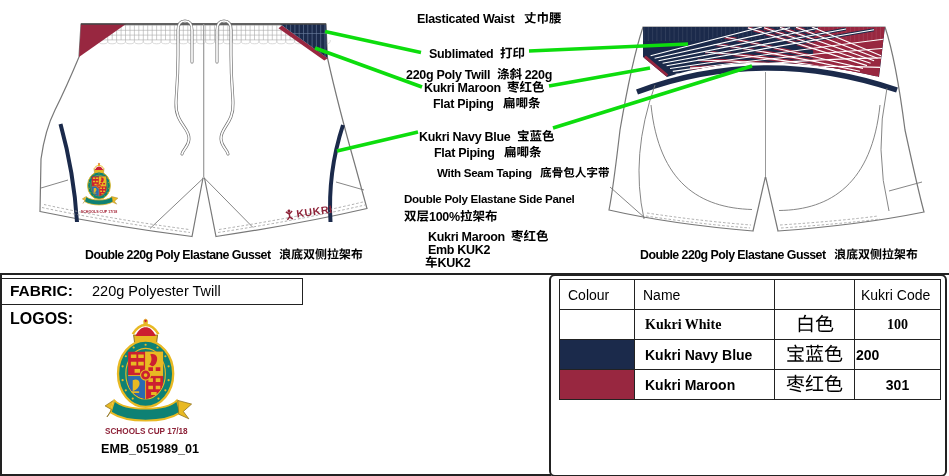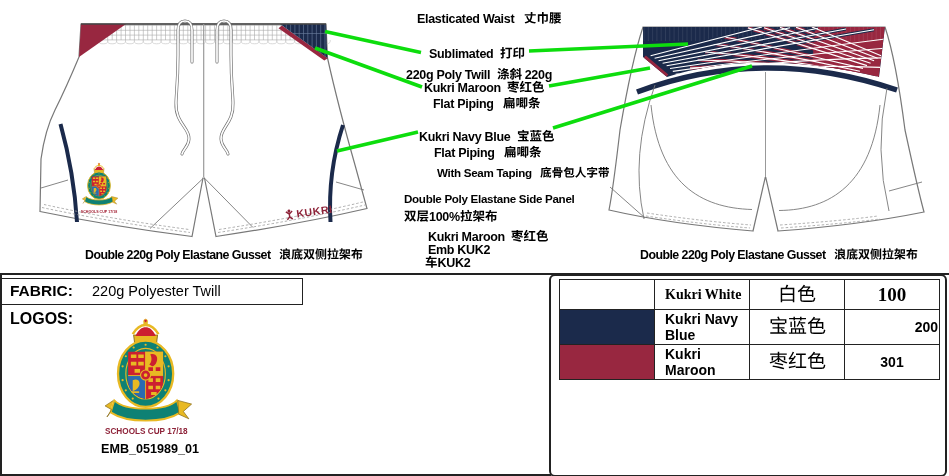--- a/index.html
+++ b/index.html
@@ -209,38 +209,44 @@
 <div class="abs" style="left:92px;top:283px;font-size:14.5px;">220g Polyester Twill</div>
 <div class="abs" style="left:10px;top:310px;font-weight:bold;font-size:16px;">LOGOS:</div>
 <div class="abs" style="left:105px;top:426.5px;width:75px;text-align:center;font-weight:bold;font-size:8.2px;color:#8e2339;white-space:nowrap;">SCHOOLS CUP 17/18</div>
 <div class="abs" style="left:101px;top:442px;font-weight:bold;font-size:12.6px;">EMB_051989_01</div>
 <div class="abs" style="left:101px;top:456px;font-weight:bold;font-size:12.6px;margin-top:44px;">80mm High</div>
 
 <div class="abs" style="left:549px;top:273.5px;width:394px;height:199px;border:2px solid #222;border-radius:6px;"></div>
 <div class="abs" style="left:559px;top:279px;">
 <table>
 <tbody>
+        <tr style="height:30px;">
+ <td style="border:1.5px solid #222;width:75px;padding-left:8px;font-size:14px;">Colour</td>
+ <td style="border:1.5px solid #222;width:140px;padding-left:8px;font-size:14px;">Name</td>
+ <td style="border:1.5px solid #222;width:80px;"></td>
+ <td style="border:1.5px solid #222;width:86px;padding-left:6px;font-size:14px;">Kukri Code</td>
+</tr>
 <tr style="height:30px;font-family:Liberation Serif, serif;">
  <td style="border:1.5px solid #222;"></td>
  <td style="border:1.5px solid #222;padding-left:10px;font-size:14px;font-weight:bold;">Kukri White</td>
  <td style="border:1.5px solid #222;text-align:center;font-size:18px;"><svg width="38.0" height="19.4" viewBox="0 -16.72 38.0 19.38" style="vertical-align:-2.66px" fill="#000">
               <path transform="translate(0.0,0) scale(0.01900,-0.01900)" d="M446 844C434 796 411 731 390 680H144V-80H219V-7H780V-75H858V680H473C495 725 519 778 539 827ZM219 68V302H780V68ZM219 376V604H780V376Z"></path>
               <path transform="translate(19.0,0) scale(0.01900,-0.01900)" d="M474 492V319H243V492ZM547 492H786V319H547ZM598 685C569 643 531 597 494 563H229C268 601 304 642 337 685ZM354 843C284 708 162 587 39 511C53 495 74 457 81 441C111 461 141 484 170 509V81C170 -36 219 -63 378 -63C414 -63 725 -63 765 -63C914 -63 945 -18 963 138C941 142 910 154 890 166C879 34 863 6 764 6C696 6 426 6 373 6C263 6 243 20 243 80V247H786V202H861V563H585C632 611 678 669 712 722L663 757L648 752H383C397 774 410 796 422 818Z"></path>
             </svg></td>
- <td style="border:1.5px solid #222;text-align:center;font-size:19px;font-weight:bold;">100</td>
+ <td style="border:1.5px solid #222;text-align:center;font-size:14px;font-weight:bold;">100</td>
 </tr>
 <tr style="height:30px;">
  <td style="border:1.5px solid #222;background:#1b2a4b;"></td>
  <td style="border:1.5px solid #222;padding-left:10px;font-size:14px;font-weight:bold;">Kukri Navy Blue</td>
  <td style="border:1.5px solid #222;text-align:center;font-size:18px;"><svg width="57.0" height="19.4" viewBox="0 -16.72 57.0 19.38" style="vertical-align:-2.66px" fill="#000">
               <path transform="translate(0.0,0) scale(0.01900,-0.01900)" d="M614 171C668 126 738 64 773 27L828 71C792 107 720 167 667 209ZM430 830C448 795 469 751 484 715H83V504H158V644H839V520H161V449H457V292H187V222H457V19H66V-51H935V19H538V222H817V292H538V449H839V504H916V715H570C554 753 526 807 503 848Z"></path>
               <path transform="translate(19.0,0) scale(0.01900,-0.01900)" d="M652 437C698 385 745 311 763 261L825 295C805 344 757 415 709 467ZM316 616V271H390V616ZM130 581V296H201V581ZM636 840V769H363V840H289V769H57V704H289V644H363V704H636V643H711V704H947V769H711V840ZM580 636C555 530 508 428 450 359C467 350 497 329 510 318C545 361 577 418 604 482H908V546H628C637 571 644 596 651 621ZM157 237V12H46V-53H956V12H850V237ZM227 12V176H366V12ZM431 12V176H571V12ZM636 12V176H777V12Z"></path>
               <path transform="translate(38.0,0) scale(0.01900,-0.01900)" d="M474 492V319H243V492ZM547 492H786V319H547ZM598 685C569 643 531 597 494 563H229C268 601 304 642 337 685ZM354 843C284 708 162 587 39 511C53 495 74 457 81 441C111 461 141 484 170 509V81C170 -36 219 -63 378 -63C414 -63 725 -63 765 -63C914 -63 945 -18 963 138C941 142 910 154 890 166C879 34 863 6 764 6C696 6 426 6 373 6C263 6 243 20 243 80V247H786V202H861V563H585C632 611 678 669 712 722L663 757L648 752H383C397 774 410 796 422 818Z"></path>
             </svg></td>
- <td style="border:1.5px solid #222;text-align:right;font-size:14px;font-weight:bold;">200</td>
+ <td style="border:1.5px solid #222;text-align:left;font-size:14px;font-weight:bold;">200</td>
 </tr>
 <tr style="height:30px;">
  <td style="border:1.5px solid #222;background:#982740;"></td>
  <td style="border:1.5px solid #222;padding-left:10px;font-size:14px;font-weight:bold;">Kukri Maroon</td>
  <td style="border:1.5px solid #222;text-align:center;font-size:18px;"><svg width="57.0" height="19.4" viewBox="0 -16.72 57.0 19.38" style="vertical-align:-2.66px" fill="#000">
               <path transform="translate(0.0,0) scale(0.01900,-0.01900)" d="M288 224C430 197 625 149 724 118L752 188C648 218 453 261 315 285ZM181 56C376 23 639 -38 773 -82L802 -10C662 32 398 90 208 116ZM137 608V381H215V545H460V526C372 416 200 324 28 287C43 271 64 243 75 224C218 262 361 338 460 434V299H539V436C641 342 784 264 923 226C934 245 955 273 971 288C803 325 631 418 539 522V545H782V389H859V608H539V683H936V754H539V839H460V754H61V683H460V608Z"></path>
               <path transform="translate(19.0,0) scale(0.01900,-0.01900)" d="M38 53 52 -25C148 -3 277 25 401 52L393 123C262 96 127 68 38 53ZM59 424C75 432 101 437 230 453C184 390 141 341 122 322C88 286 64 262 41 257C50 237 62 200 66 184C89 196 125 204 402 247C399 263 397 294 399 313L177 282C261 370 344 478 415 588L348 630C327 594 304 557 280 522L144 510C208 596 271 704 321 809L246 840C199 720 120 592 95 559C71 526 53 503 34 499C42 478 55 441 59 424ZM409 60V-15H957V60H722V671H936V746H423V671H641V60Z"></path>
               <path transform="translate(38.0,0) scale(0.01900,-0.01900)" d="M474 492V319H243V492ZM547 492H786V319H547ZM598 685C569 643 531 597 494 563H229C268 601 304 642 337 685ZM354 843C284 708 162 587 39 511C53 495 74 457 81 441C111 461 141 484 170 509V81C170 -36 219 -63 378 -63C414 -63 725 -63 765 -63C914 -63 945 -18 963 138C941 142 910 154 890 166C879 34 863 6 764 6C696 6 426 6 373 6C263 6 243 20 243 80V247H786V202H861V563H585C632 611 678 669 712 722L663 757L648 752H383C397 774 410 796 422 818Z"></path>
             </svg></td>
  <td style="border:1.5px solid #222;text-align:center;font-size:14px;font-weight:bold;">301</td>

